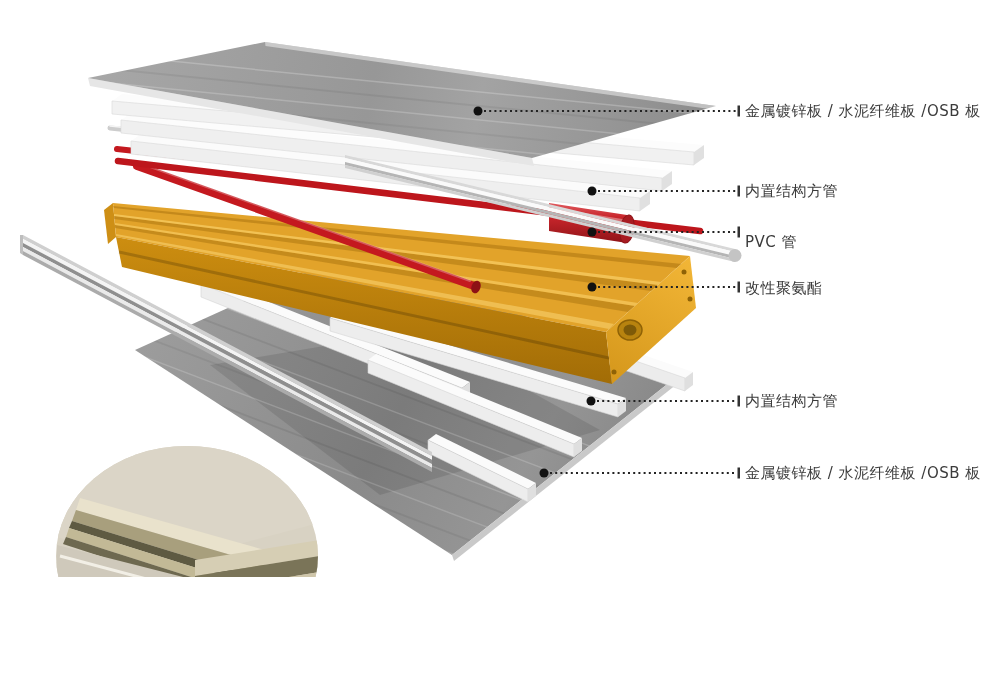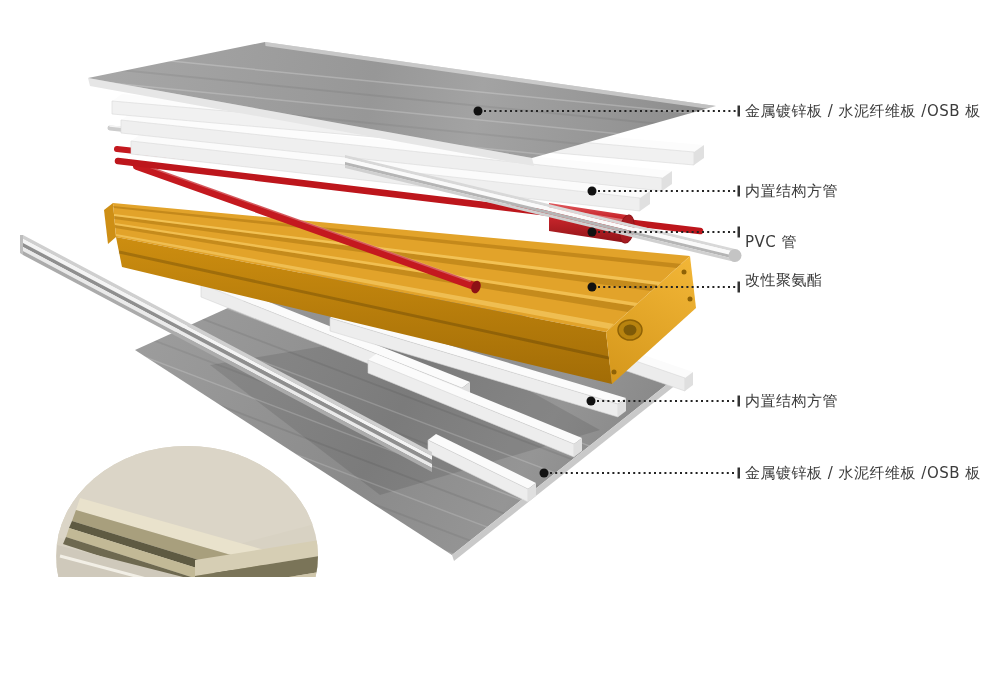--- a/index.html
+++ b/index.html
@@ -227,16 +227,16 @@
       <circle cx="544" cy="473" r="4.5" fill="#111111" stroke="none"></circle>
       <line x1="550" y1="473" x2="736" y2="473" stroke-width="2.2" stroke-dasharray="2 3.2"></line>
       <rect x="737.5" y="467.5" width="2.5" height="11" fill="#333333" stroke="none"></rect>
     </g>
   </g>
 </svg>
 
 <div class="layer-label" style="top:101px">金属镀锌板 / 水泥纤维板 /OSB 板</div>
 <div class="layer-label" style="top:181px">内置结构方管</div>
 <div class="layer-label" style="top:232px">PVC 管</div>
-<div class="layer-label" style="top:270px">改性聚氨酯</div>
+<div class="layer-label" style="top:278px">改性聚氨酯</div>
 <div class="layer-label" style="top:391px">内置结构方管</div>
 <div class="layer-label" style="top:463px">金属镀锌板 / 水泥纤维板 /OSB 板</div>
 </div>
 
 </body></html>

